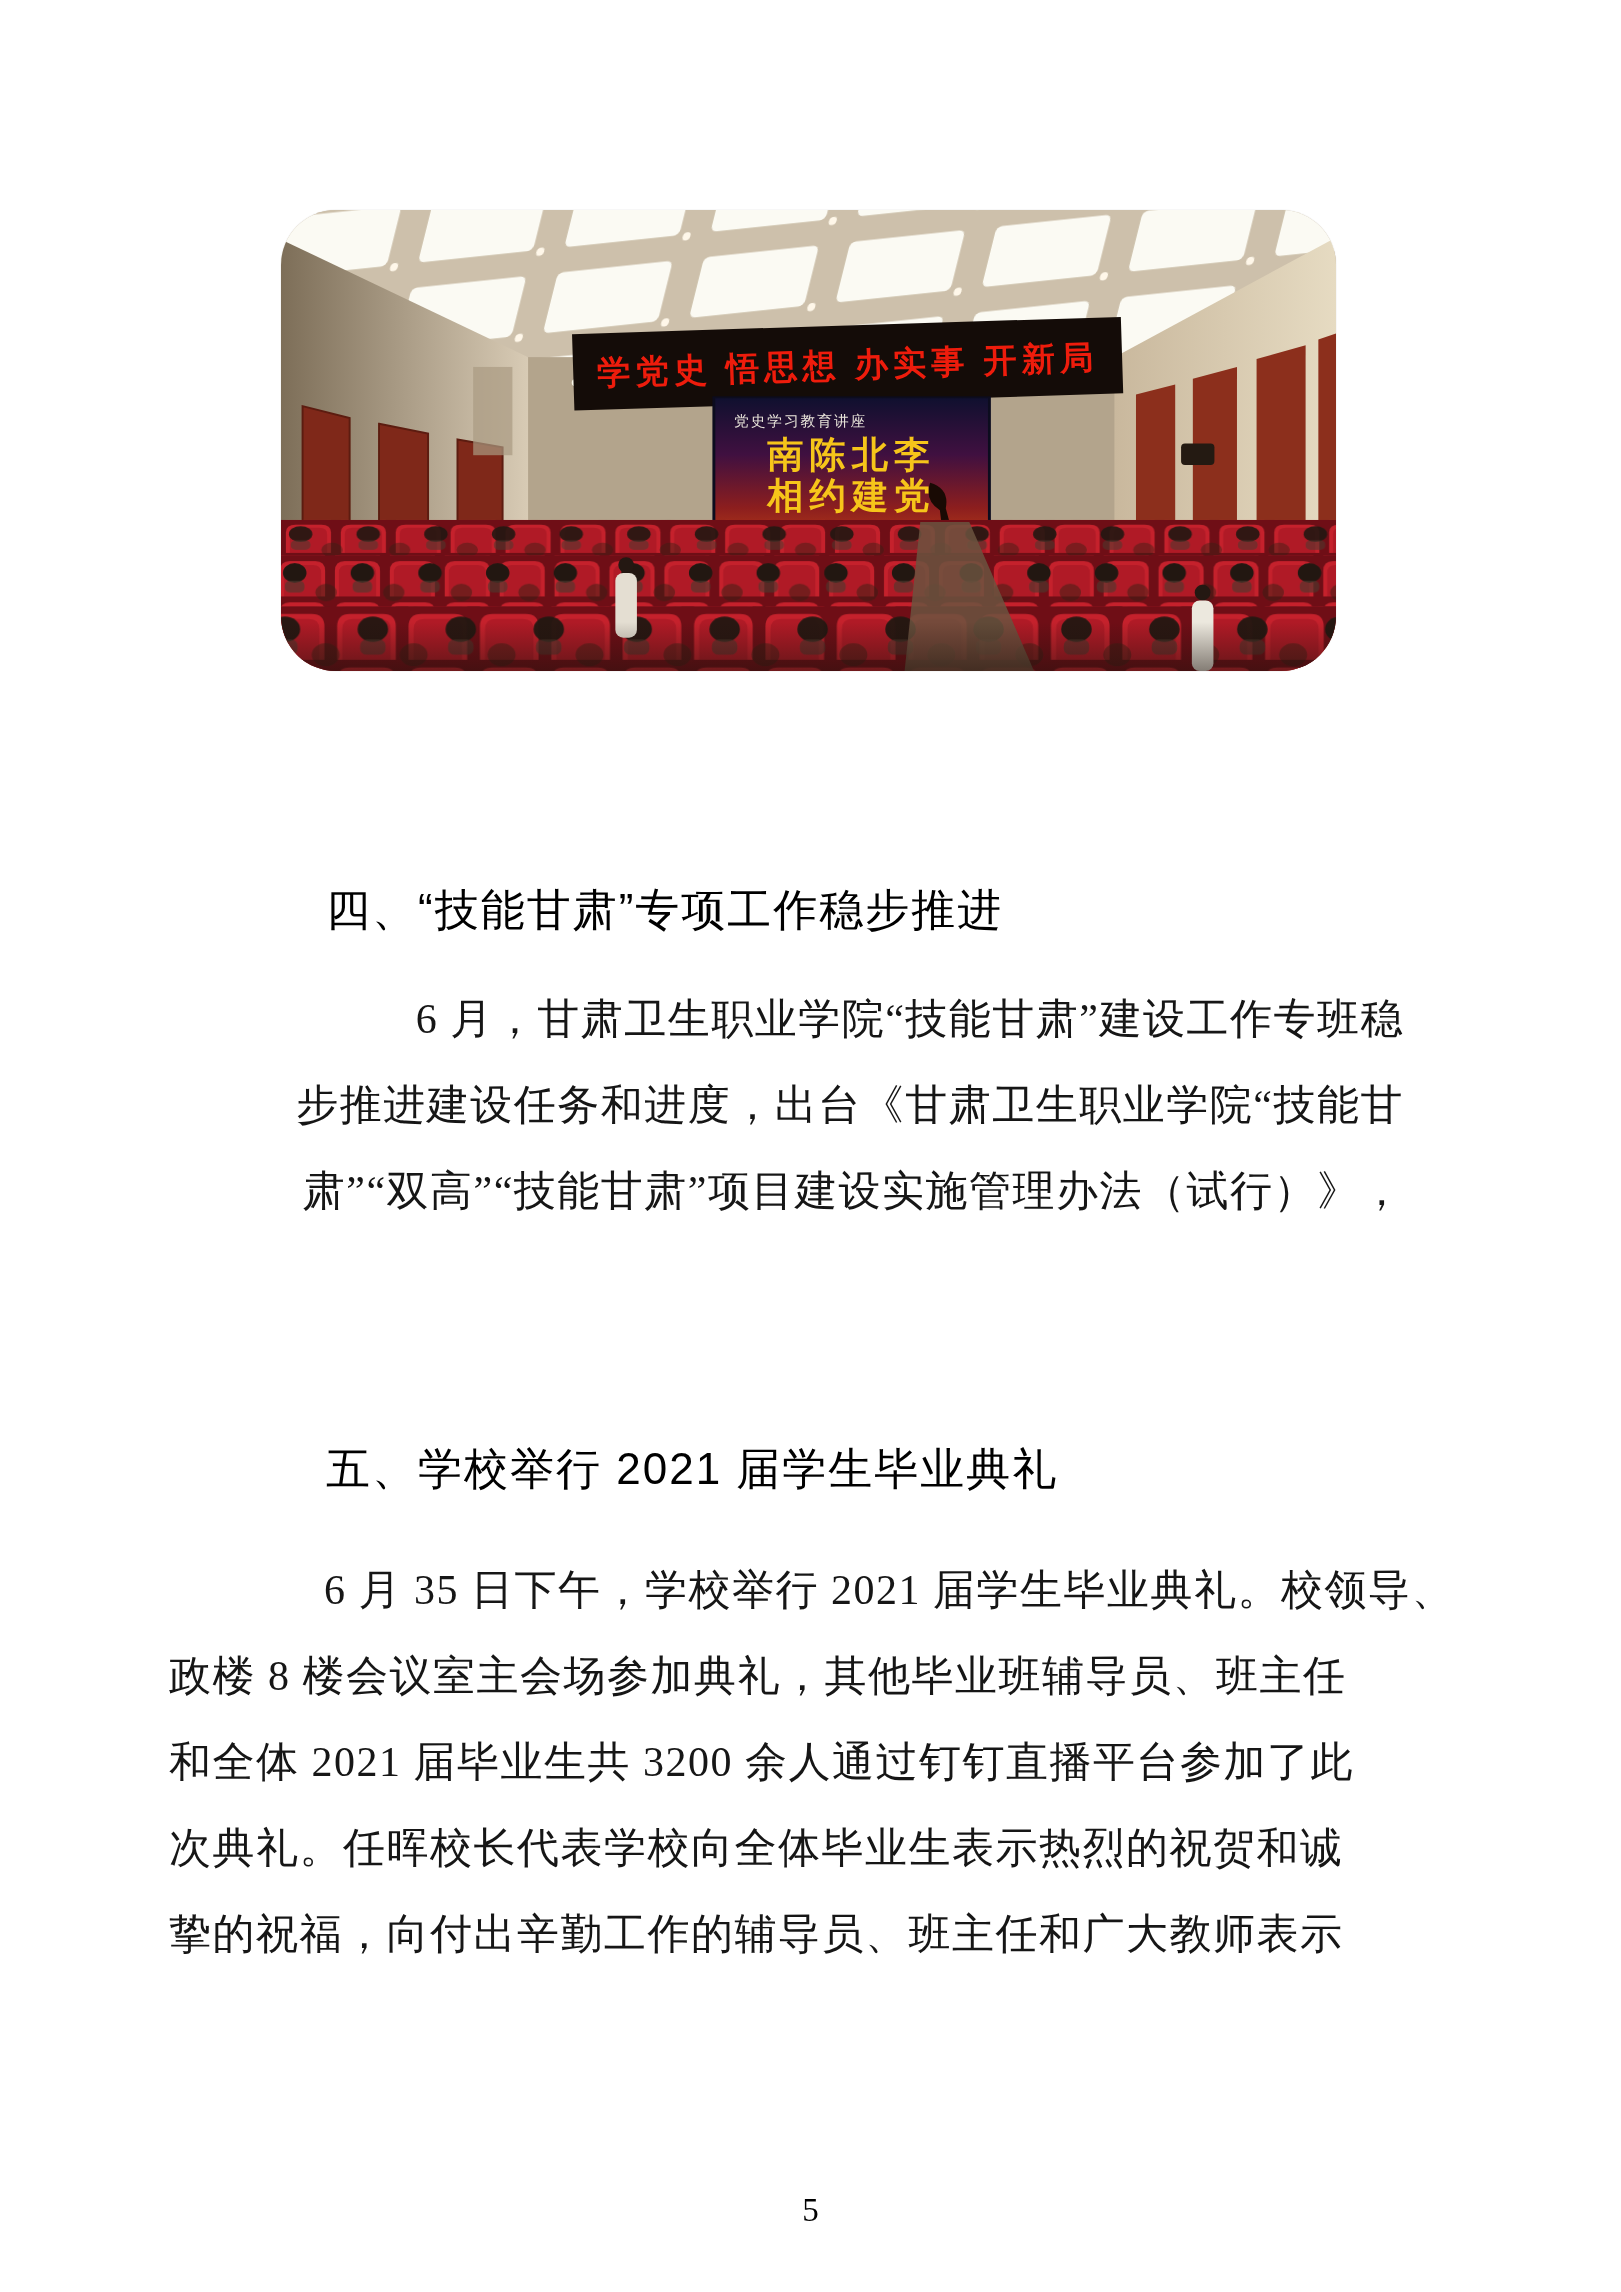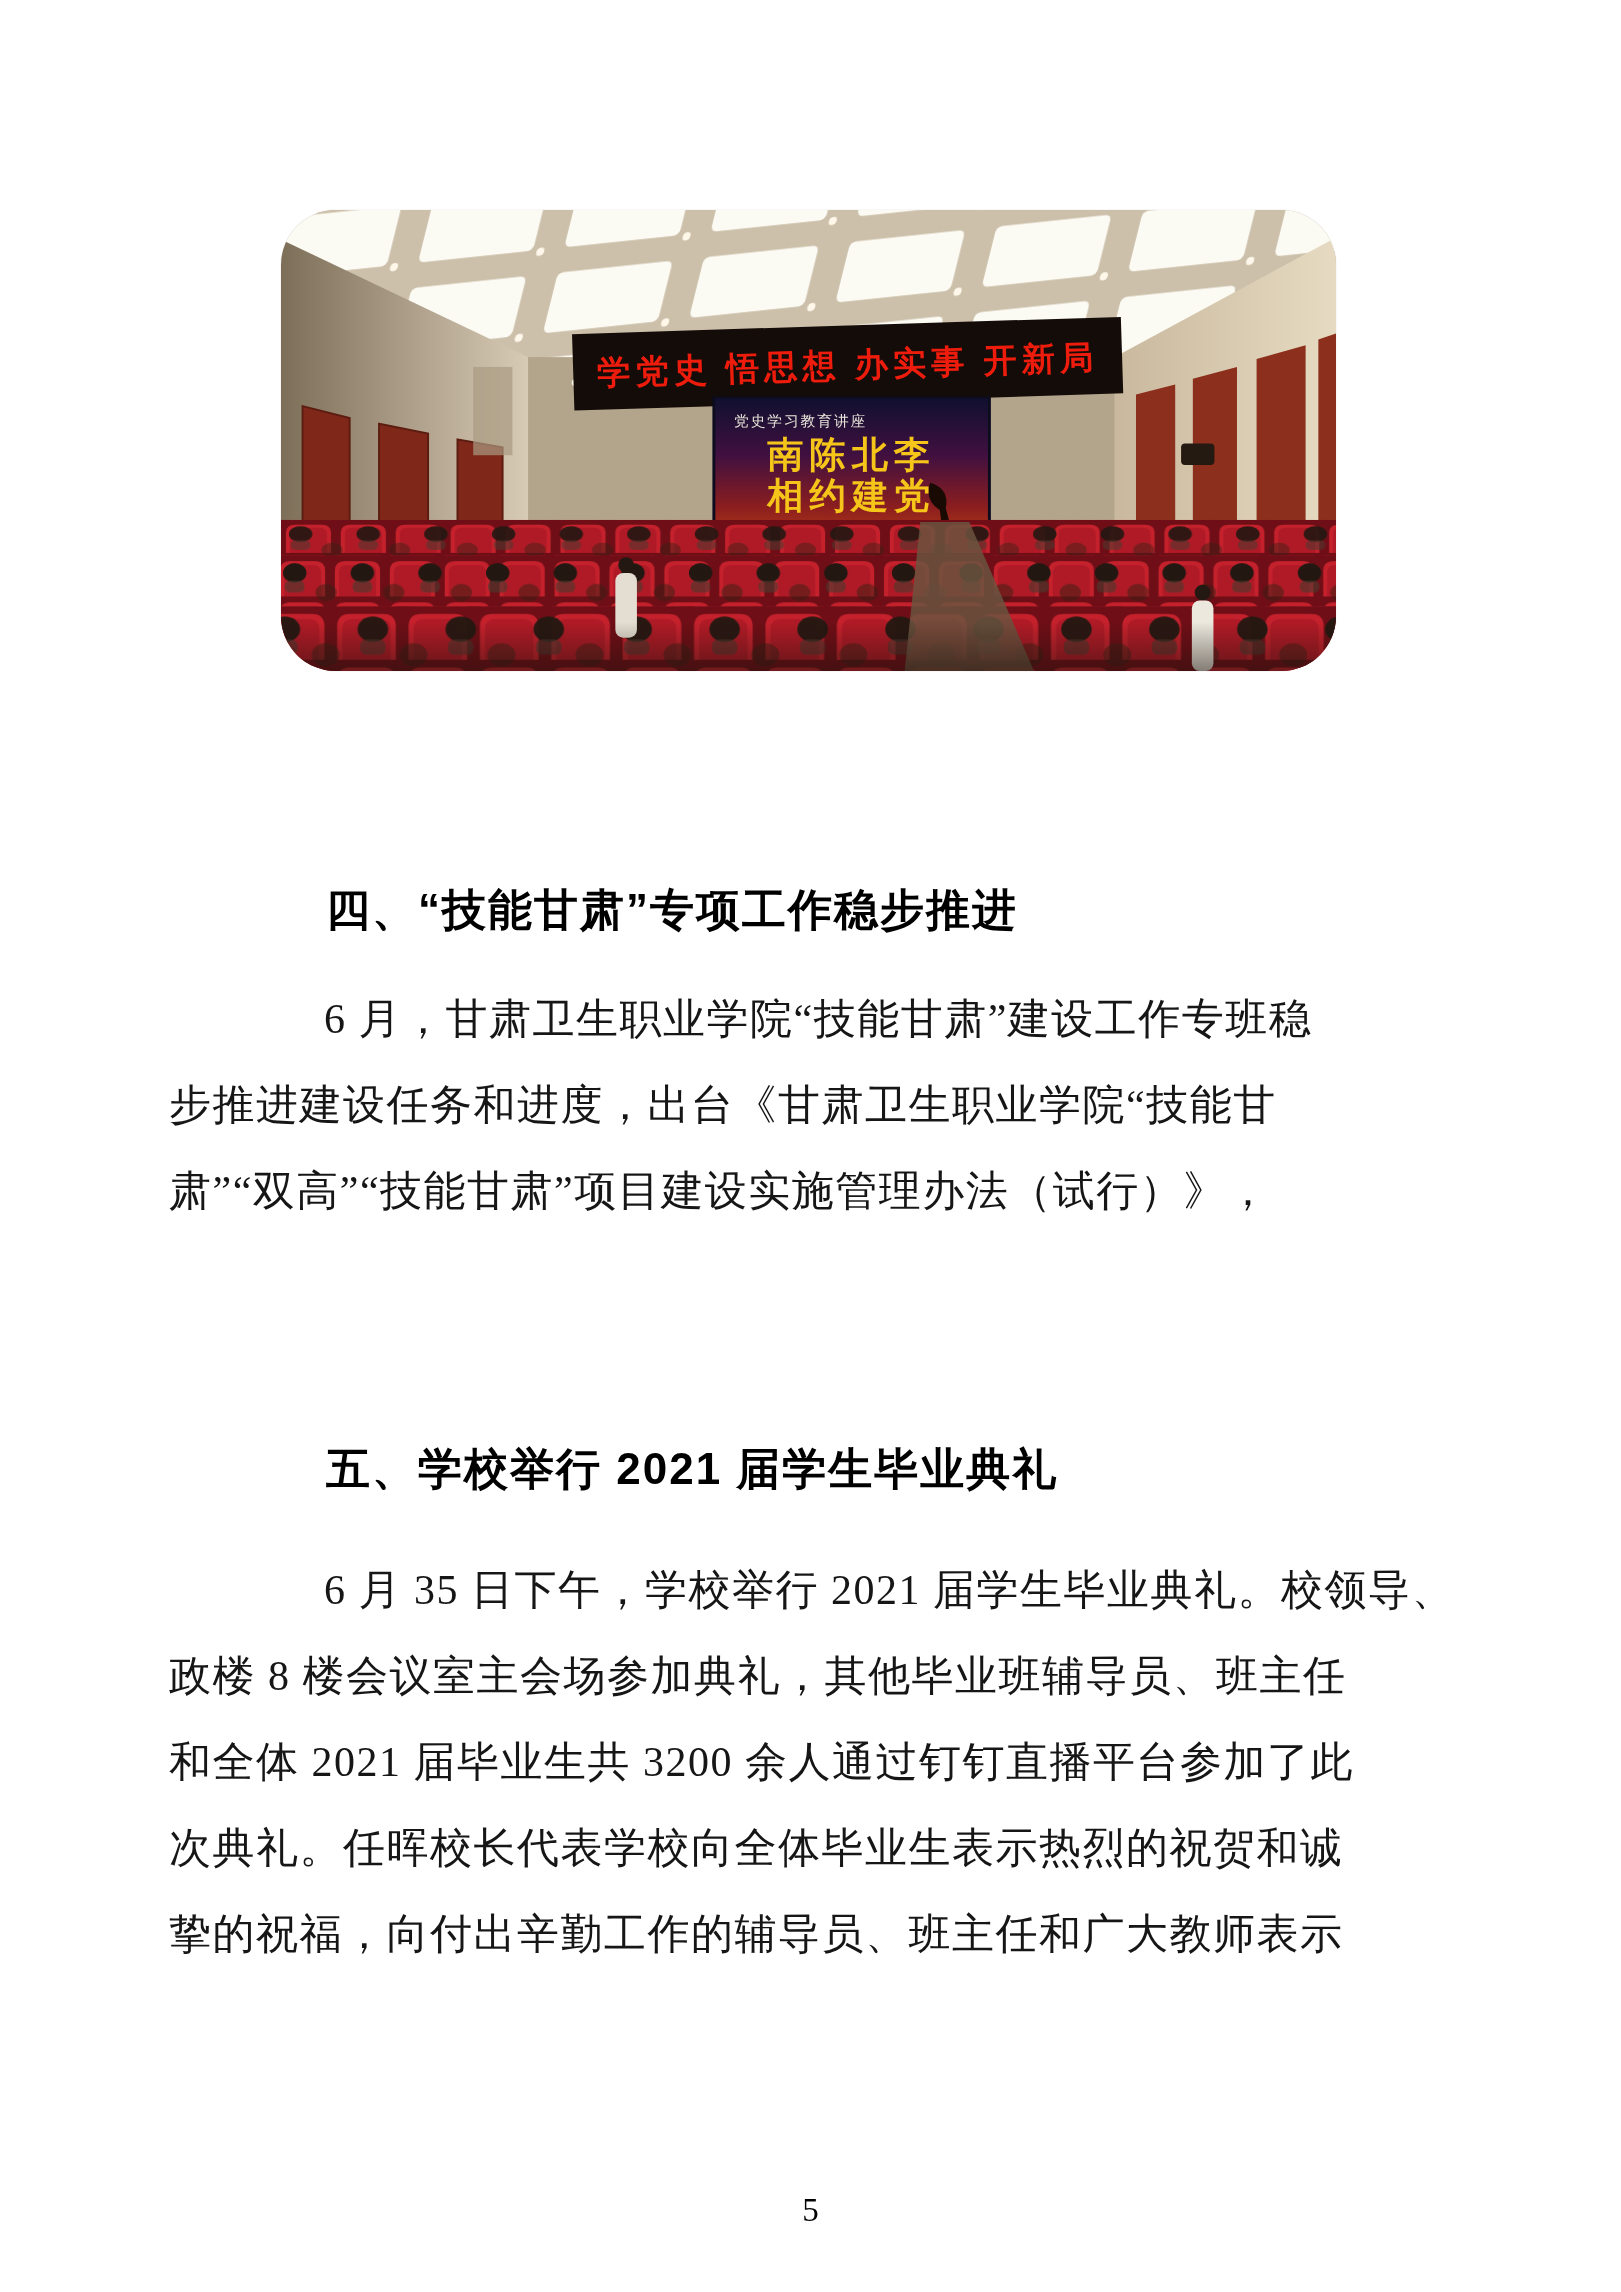--- a/index.html
+++ b/index.html
@@ -11,32 +11,32 @@
   .photo{
     position:absolute;left:241px;top:194px;width:1055px;height:461px;
     border-radius:55px;overflow:hidden;background:#c9bba4;
     box-shadow:0 0 0 1px rgba(0,0,0,0.03);
   }
   .photo svg{display:block;width:100%;height:100%;}
   .heading{
     position:absolute;left:169px;width:1235px;box-sizing:border-box;
     padding-left:157px;
     font-family:"Liberation Sans","DejaVu Sans",sans-serif;
-    font-weight:bold;font-size:44px;line-height:51px;color:#000;
+    font-weight:normal;font-size:44px;line-height:51px;color:#000;
     letter-spacing:2px;white-space:nowrap;
   }
   #heading-4{top:884px;}
   #heading-5{top:1443px;}
   .para{
     position:absolute;left:169px;width:1235px;
     font-size:42px;color:#161616;
   }
   .para .line{height:86px;line-height:86px;white-space:nowrap;letter-spacing:1.5px;}
   .para .line.indent{padding-left:155px;}
-  #para-4{top:976px;}
+  #para-4{top:976px;text-align:right;}
   #para-5{top:1547px;}
   .page-num{
     position:absolute;top:2192px;left:0;width:100%;text-align:center;
     font-size:33px;color:#000;
   }
   text{font-family:"Liberation Sans","DejaVu Sans",sans-serif;}
 </style>
 </head>
 <body>
 

